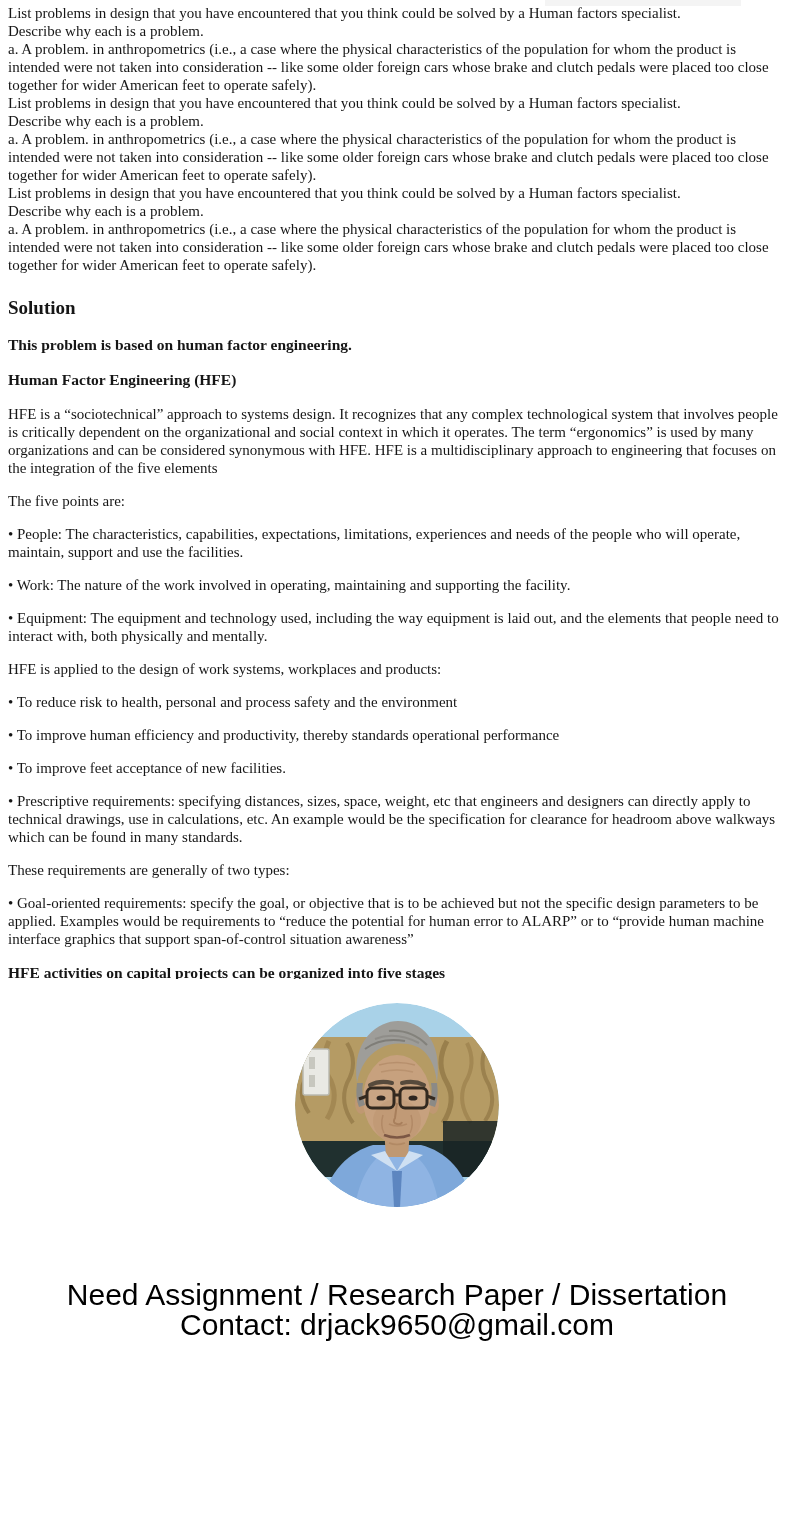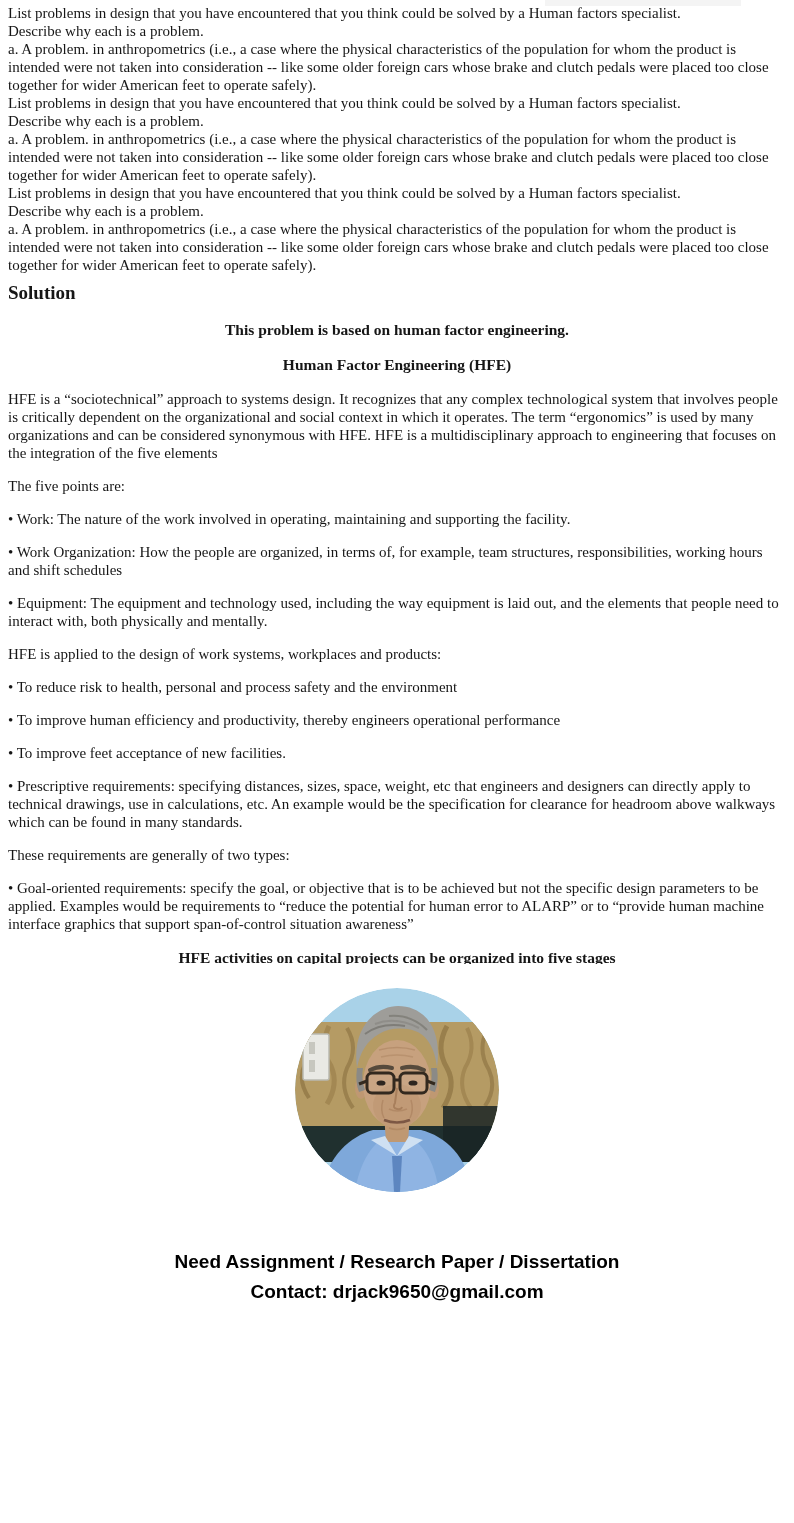--- a/index.html
+++ b/index.html
@@ -27,50 +27,49 @@
     padding: 4px 8px 0 8px;
     font-size: 15px;
     line-height: 18px;
   }
   .qline { margin: 0; }
   .para { margin: 15px 0 0 0; }
   .solution-heading {
     font-size: 19px;
     line-height: 24px;
     font-weight: bold;
-    margin: 7px 0 0 0;
+    margin: 22px 0 0 0;
   }
   .bold-line {
     font-weight: bold;
     font-size: 15.5px;
     line-height: 20px;
-    text-align: center;
   }
   .clip-wrap {
     height: 16px;
     overflow: hidden;
     margin-top: 15px;
   }
   .photo-row {
     margin-top: 24px;
     display: flex;
     justify-content: center;
   }
   .photo-circle {
     width: 204px;
     height: 204px;
     border-radius: 50%;
     overflow: hidden;
   }
   .footer {
-    margin-top: 55px;
+    margin-top: 73px;
     text-align: center;
     font-family: "Liberation Sans", "DejaVu Sans", sans-serif;
-    font-weight: bold;
-    font-size: 19px;
+    font-weight: normal;
+    font-size: 30px;
     line-height: 30px;
     color: #000000;
   }
 </style>
 </head>
 <body>
 
 <div class="top-artifact"></div>
 
 <div class="content">
@@ -94,28 +93,28 @@
   <div class="solution-heading">Solution</div>
 
   <div class="para bold-line">This problem is based on human factor engineering.</div>
 
   <div class="para bold-line">Human Factor Engineering (HFE)</div>
 
   <div class="para">HFE is a “sociotechnical” approach to systems design. It recognizes that any complex technological system that involves people is critically dependent on the organizational and social context in which it operates. The term “ergonomics” is used by many organizations and can be considered synonymous with HFE. HFE is a multidisciplinary approach to engineering that focuses on the integration of the five elements</div>
 
   <div class="para">The five points are:</div>
 
+  <div class="para">• People: The characteristics, capabilities, expectations, limitations, experiences and needs of the people who will operate, maintain, support and use the facilities.</div>
   <div class="para">• Work: The nature of the work involved in operating, maintaining and supporting the facility.</div>
-  <div class="para">• Work Organization: How the people are organized, in terms of, for example, team structures, responsibilities, working hours and shift schedules</div>
   <div class="para">• Equipment: The equipment and technology used, including the way equipment is laid out, and the elements that people need to interact with, both physically and mentally.</div>
 
   <div class="para">HFE is applied to the design of work systems, workplaces and products:</div>
 
   <div class="para">• To reduce risk to health, personal and process safety and the environment</div>
-  <div class="para">• To improve human efficiency and productivity, thereby engineers operational performance</div>
+  <div class="para">• To improve human efficiency and productivity, thereby standards operational performance</div>
   <div class="para">• To improve feet acceptance of new facilities.</div>
 
   <div class="para">• Prescriptive requirements: specifying distances, sizes, space, weight, etc that engineers and designers can directly apply to technical drawings, use in calculations, etc. An example would be the specification for clearance for headroom above walkways which can be found in many standards.</div>
 
   <div class="para">These requirements are generally of two types:</div>
   <div class="para">• Goal-oriented requirements: specify the goal, or objective that is to be achieved but not the specific design parameters to be applied. Examples would be requirements to “reduce the potential for human error to ALARP” or to “provide human machine interface graphics that support span-of-control situation awareness”</div>
 
   <div class="clip-wrap">
     <div class="bold-line">HFE activities on capital projects can be organized into five stages</div>
   </div>

